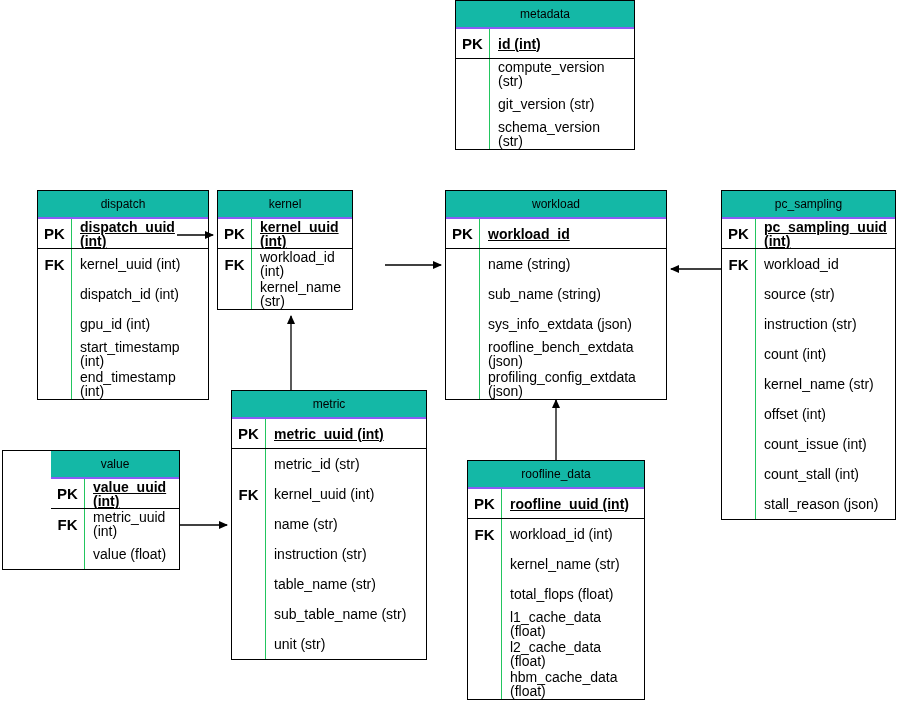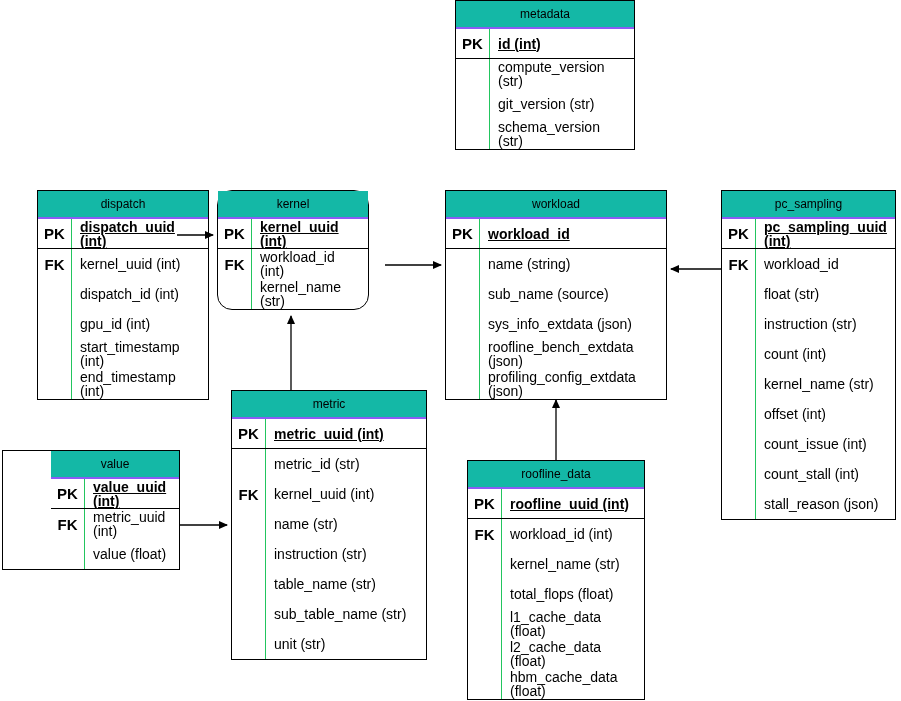--- a/index.html
+++ b/index.html
@@ -129,21 +129,21 @@
         <div class="row">
           <div class="key-cell blank"></div>
           <div class="attr-cell">start_timestamp (int)</div>
         </div>
         <div class="row">
           <div class="key-cell blank"></div>
           <div class="attr-cell">end_timestamp (int)</div>
         </div>
       </div>
     </div>
-    <div class="entity" style="left: 217px; top: 190px; width: 152px; border-radius: 15px;">
+    <div class="entity" style="left: 217px; top: 190px; width: 136px;">
       <div class="entity-title">kernel</div>
       <div class="rows">
         <div class="row sep">
           <div class="key-cell">PK</div>
           <div class="attr-cell pk">kernel_uuid (int)</div>
         </div>
         <div class="row">
           <div class="key-cell">FK</div>
           <div class="attr-cell">workload_id (int)</div>
         </div>
@@ -159,21 +159,21 @@
         <div class="row sep">
           <div class="key-cell">PK</div>
           <div class="attr-cell pk">workload_id</div>
         </div>
         <div class="row">
           <div class="key-cell blank"></div>
           <div class="attr-cell">name (string)</div>
         </div>
         <div class="row">
           <div class="key-cell blank"></div>
-          <div class="attr-cell">sub_name (source)</div>
+          <div class="attr-cell">sub_name (string)</div>
         </div>
         <div class="row">
           <div class="key-cell blank"></div>
           <div class="attr-cell">sys_info_extdata (json)</div>
         </div>
         <div class="row">
           <div class="key-cell blank"></div>
           <div class="attr-cell">roofline_bench_extdata (json)</div>
         </div>
         <div class="row">
@@ -188,21 +188,21 @@
         <div class="row sep">
           <div class="key-cell">PK</div>
           <div class="attr-cell pk">pc_sampling_uuid (int)</div>
         </div>
         <div class="row">
           <div class="key-cell">FK</div>
           <div class="attr-cell">workload_id</div>
         </div>
         <div class="row">
           <div class="key-cell blank"></div>
-          <div class="attr-cell">float (str)</div>
+          <div class="attr-cell">source (str)</div>
         </div>
         <div class="row">
           <div class="key-cell blank"></div>
           <div class="attr-cell">instruction (str)</div>
         </div>
         <div class="row">
           <div class="key-cell blank"></div>
           <div class="attr-cell">count (int)</div>
         </div>
         <div class="row">

